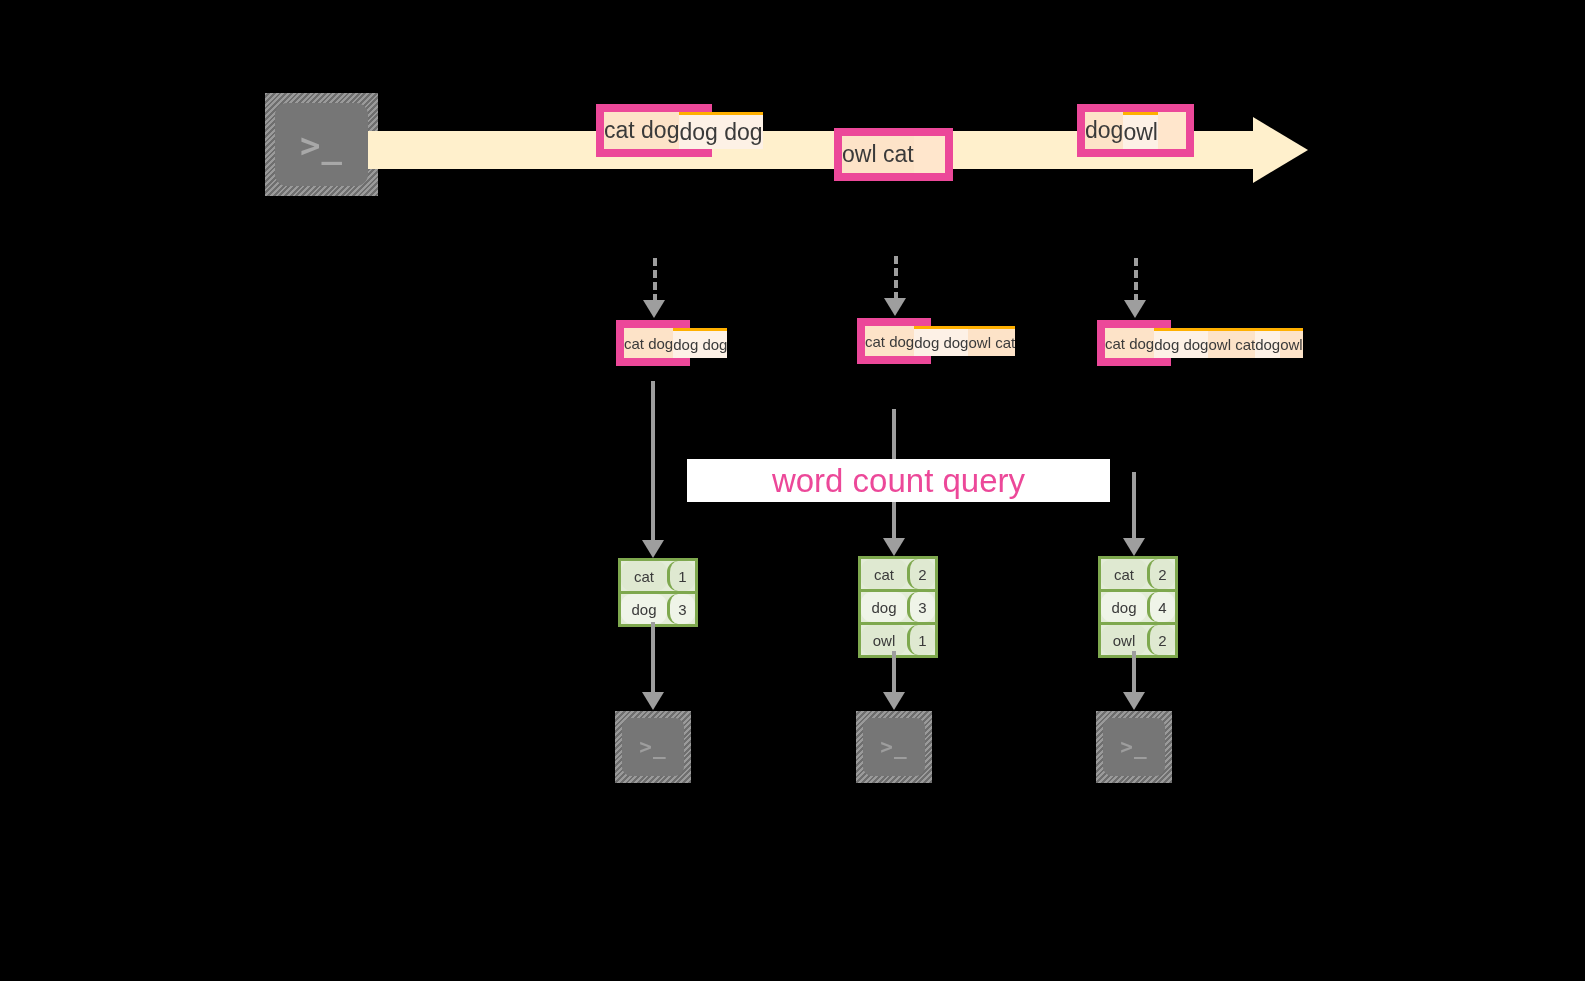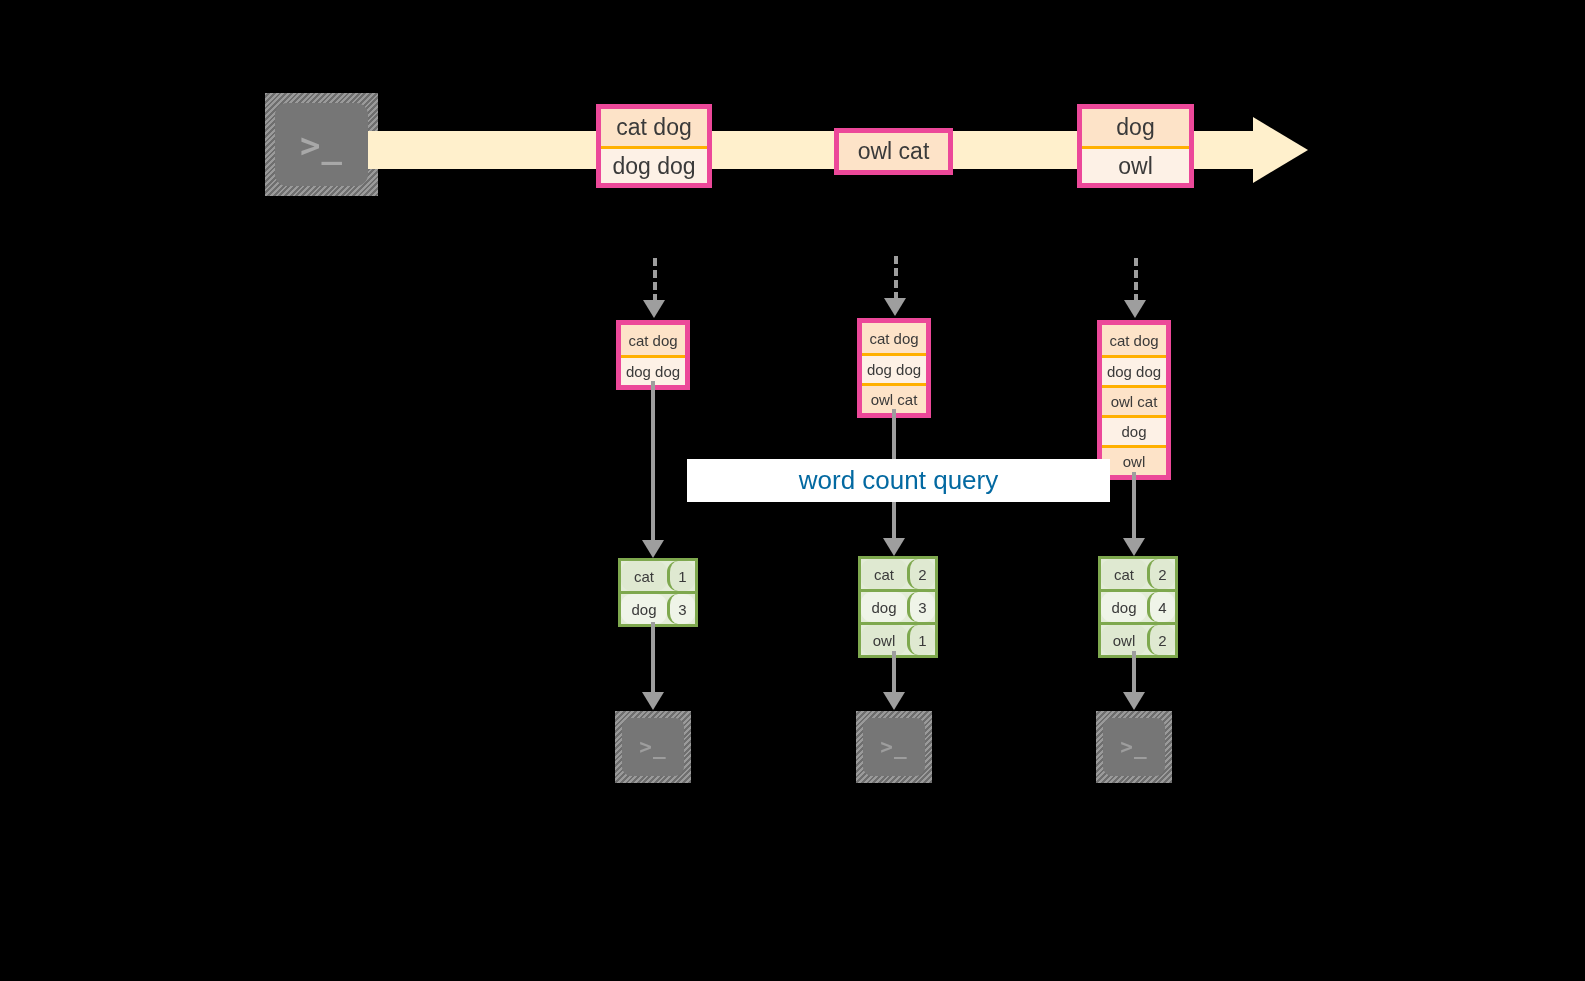--- a/index.html
+++ b/index.html
@@ -76,24 +76,24 @@
     width: 0; height: 0;
     border-top: 33px solid transparent;
     border-bottom: 33px solid transparent;
     border-left: 55px solid #FFF0CC;
   }
 
   
   .evt-box {
     position: absolute;
     box-sizing: border-box;
-    border: 5px solid #ec4899;
+    border: 8px solid #ec4899;
     background: #FFE6CC;
     display: flex;
-    flex-direction: column;
+    flex-direction: row;
   }
   .evt-row {
     box-sizing: border-box;
     display: flex;
     align-items: center;
     justify-content: center;
     color: #3A3A3A;
     white-space: nowrap;
   }
   .evt-row.shade-a { background: #FDE3C8; }
@@ -163,22 +163,22 @@
   #query-banner {
     position: absolute;
     left: 687px; top: 459px;
     width: 423px; height: 43px;
     background: #FFFFFF;
     display: flex;
     align-items: center;
     justify-content: center;
   }
   #query-banner .label {
-    font-size: 26px;
-    color: #0369a1;
+    font-size: 33px;
+    color: #ec4899;
     white-space: nowrap;
   }
 </style>
 </head>
 <body>
 
 <div id="canvas">
 
   <div class="terminal" id="terminal-source">
     <div class="inner"></div>

